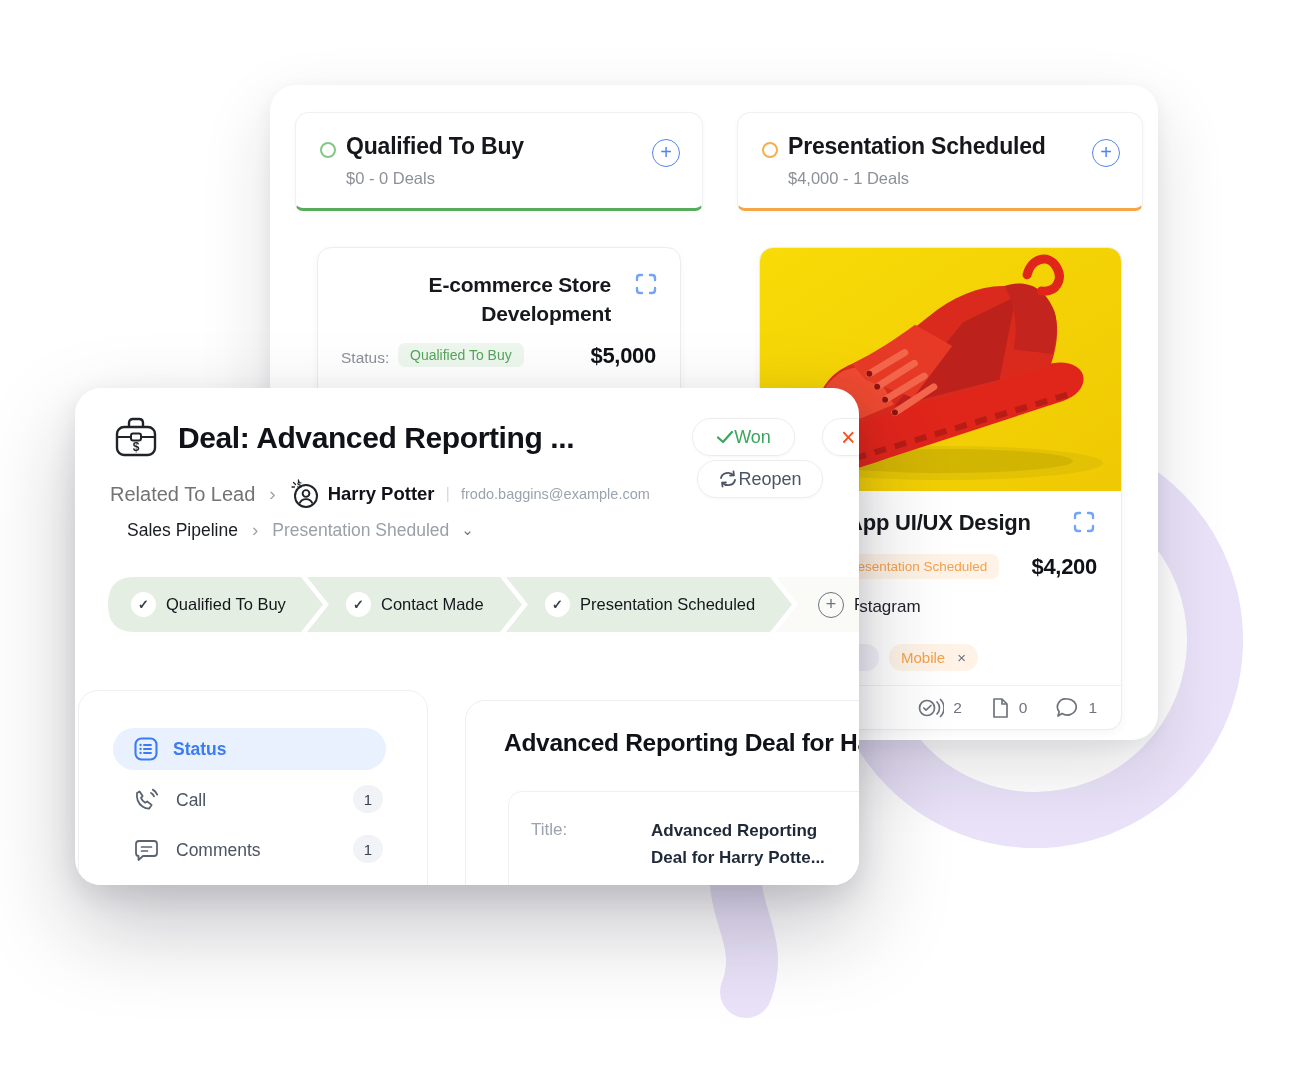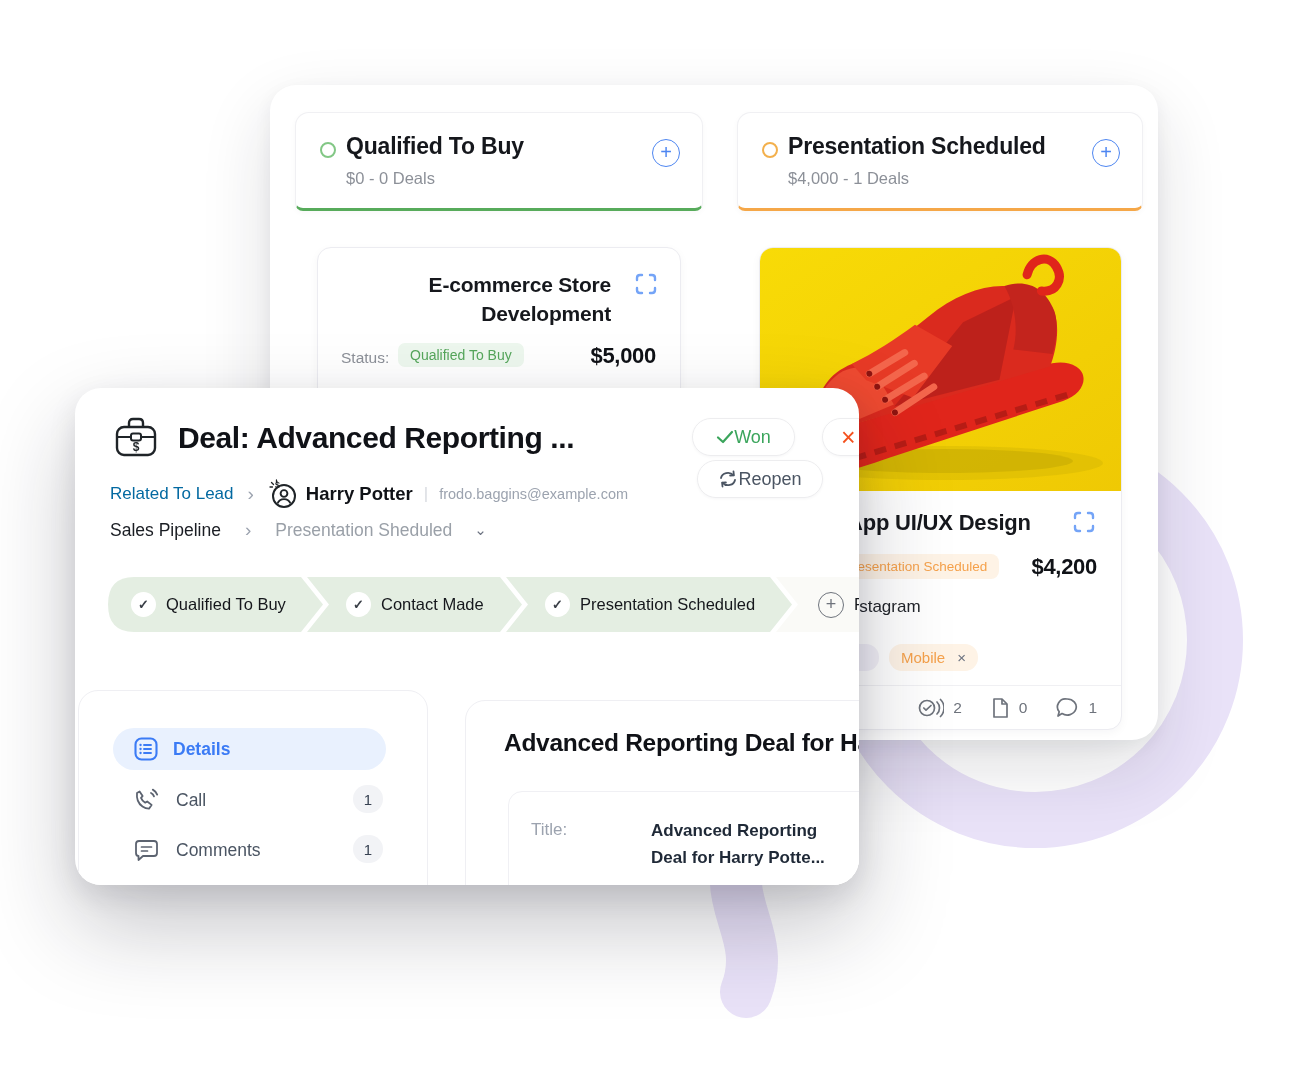--- a/index.html
+++ b/index.html
@@ -49,21 +49,21 @@
            box-shadow:0 40px 90px rgba(22,24,40,.25), 0 10px 28px rgba(22,24,40,.10); }
   .modal-title { position:absolute; left:103px; top:33px; font-size:30px; font-weight:700;
                  color:#101217; letter-spacing:-.4px; white-space:nowrap; }
   .pill-btn { position:absolute; height:38px; background:#fff; border:1px solid #EDEDEF; border-radius:20px;
               display:flex; align-items:center; justify-content:center; 
               font-size:18px; color:#4B5563; cursor:pointer; box-shadow:0 1px 3px rgba(20,20,40,.04); }
   .won-txt { color:#3BA55C; font-weight:500; }
   .close-x { font-size:25px; color:#F4511E; font-weight:400; line-height:36px; }
 
   .crumb-row { position:absolute; display:flex; align-items:center; white-space:nowrap; }
-  .muted { color:#0369a1; font-size:17px; }
+  .muted { color:#737373; font-size:20px; }
   .chev { color:#9CA3AF; font-size:19px; margin:0 14px; }
   .lead-name { font-size:18.5px; font-weight:700; color:#101217;text-align:center; }
   .vdiv { color:#D8DBE0; font-size:17px; margin:0 11px; }
   .email { font-size:14.5px; color:#9CA3AF; }
   .dark-crumb { color:#1A1D23; font-size:17.5px; }
   .gray-crumb { color:#9AA0A8; font-size:17.5px; }
   .caret { color:#6B7280; font-size:15px; margin-left:12px; }
 
   .stage { position:absolute; top:0; height:55px; display:flex; align-items:center; }
   .stage-green { background:#E4EEE2; }
@@ -237,21 +237,21 @@
         <circle cx="16" cy="14.5" r="3.4" fill="none" stroke="#1F2428" stroke-width="1.9"></circle>
         <path d="M9.5 24.5 a7 7 0 0 1 13 0" fill="none" stroke="#1F2428" stroke-width="1.9"></path>
         <text x="7" y="9" font-size="9" font-weight="bold" fill="#1F2428" font-family="Liberation Sans, sans-serif">$</text>
         <path d="M3.5 3.5 l2 2 M2 8 h2.5 M8.5 1 v2.5" stroke="#1F2428" stroke-width="1.3" stroke-linecap="round"></path>
       </svg>
       <span class="lead-name">Harry Potter</span>
       <span class="vdiv">|</span>
       <span class="email">frodo.baggins@example.com</span>
     </div>
 
-    <div class="crumb-row" style="left:35px; top:129px; height:26px;gap:10px;">
+    <div class="crumb-row" style="left:52px; top:129px; height:26px;">
       <span class="dark-crumb">Sales Pipeline</span>
       <span class="chev">›</span>
       <span class="gray-crumb">Presentation Sheduled</span>
       <span class="caret">⌄</span>
     </div>
 
     <div class="abs" style="left:0; top:189px; width:784px; height:55px;">
       <div class="stage stage-green stage-first" style="left:33px; width:215px; padding-left:23px;">
         <span class="stage-check">✓</span>
         <span class="stage-label">Qualified To Buy</span>
@@ -270,21 +270,21 @@
       </div>
     </div>
 
     <div class="panel" style="left:3px; top:302px; width:350px; height:260px;">
       <div class="details-pill">
         <svg width="26" height="26" viewBox="0 0 26 26">
           <rect x="2.5" y="2.5" width="21" height="21" rx="6" fill="none" stroke="#3B7BF5" stroke-width="2.1"></rect>
           <path d="M11 9 h7 M11 13 h7 M11 17 h7" stroke="#3B7BF5" stroke-width="1.9" stroke-linecap="round"></path>
           <path d="M7.5 9 h0.1 M7.5 13 h0.1 M7.5 17 h0.1" stroke="#3B7BF5" stroke-width="2.3" stroke-linecap="round"></path>
         </svg>
-        <span class="details-label">Details</span>
+        <span class="details-label">Status</span>
       </div>
 
       <div class="side-item" style="left:54px; top:96px;">
         <svg width="27" height="27" viewBox="0 0 27 27">
           <path d="M4 6 q-1 9 5.5 13.5 q3 2 6.5 2.2 l2.6-3.8 -4.4-3.4 -2 1.2 q-3-1.6-4.2-4.8 l1.6-1.8 -3-4.6 z" fill="none" stroke="#5C6370" stroke-width="1.8" stroke-linejoin="round"></path>
           <path d="M18 6 a6 6 0 0 1 3 3.4 M19.8 2.6 a9.5 9.5 0 0 1 4.4 5" fill="none" stroke="#5C6370" stroke-width="1.8" stroke-linecap="round"></path>
         </svg>
         <span class="side-label">Call</span>
       </div>
       <div class="side-badge" style="left:274px; top:94px;">1</div>

